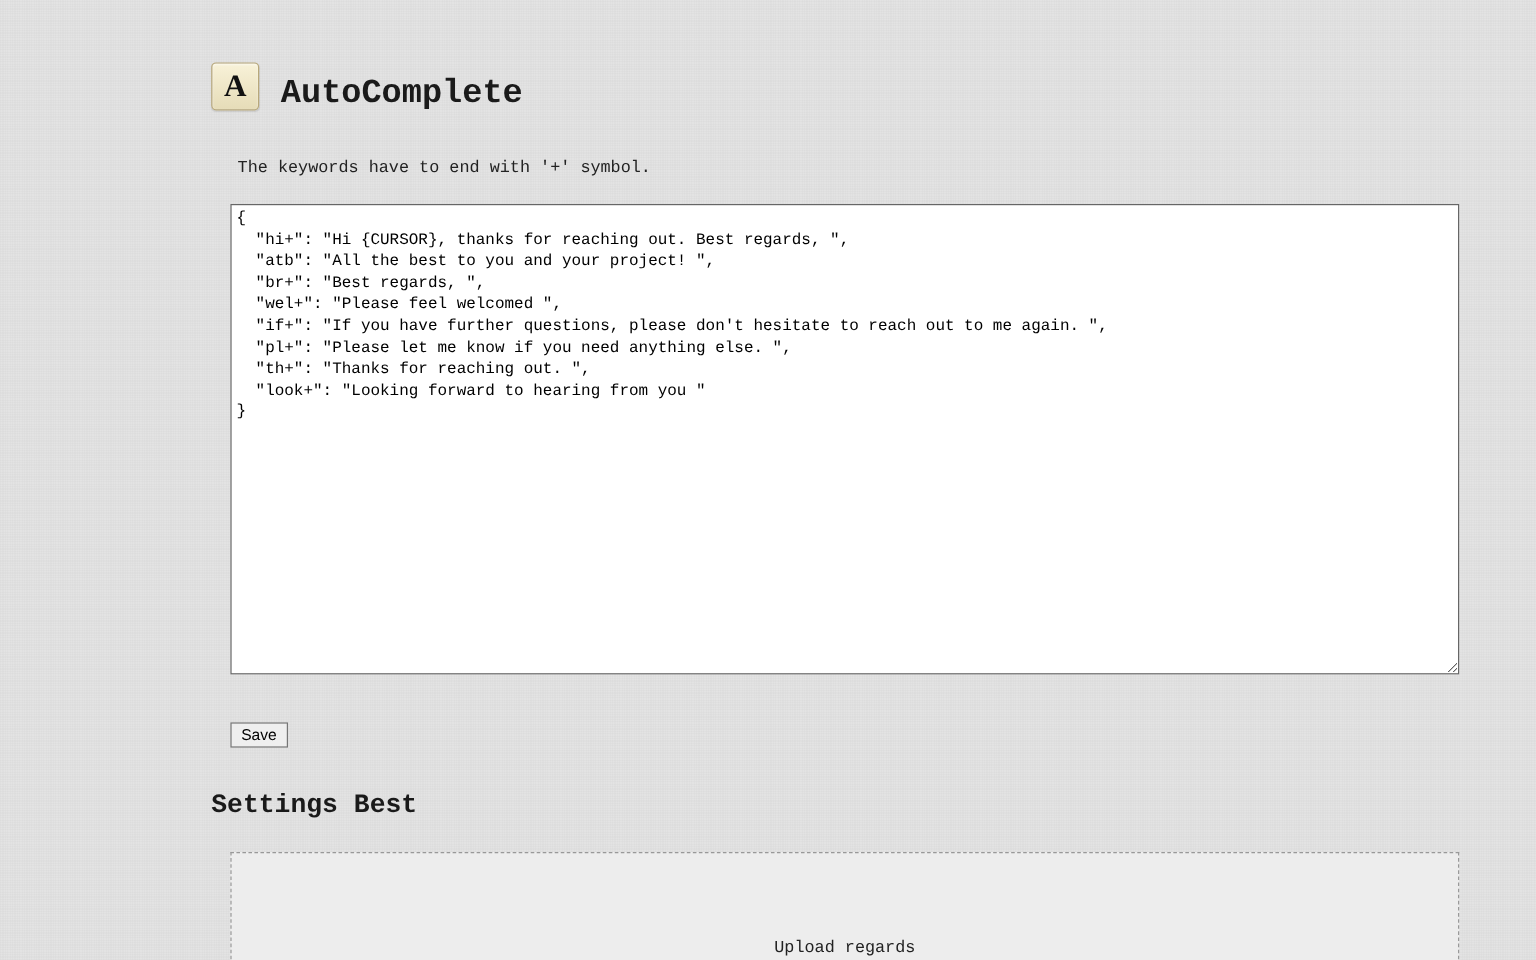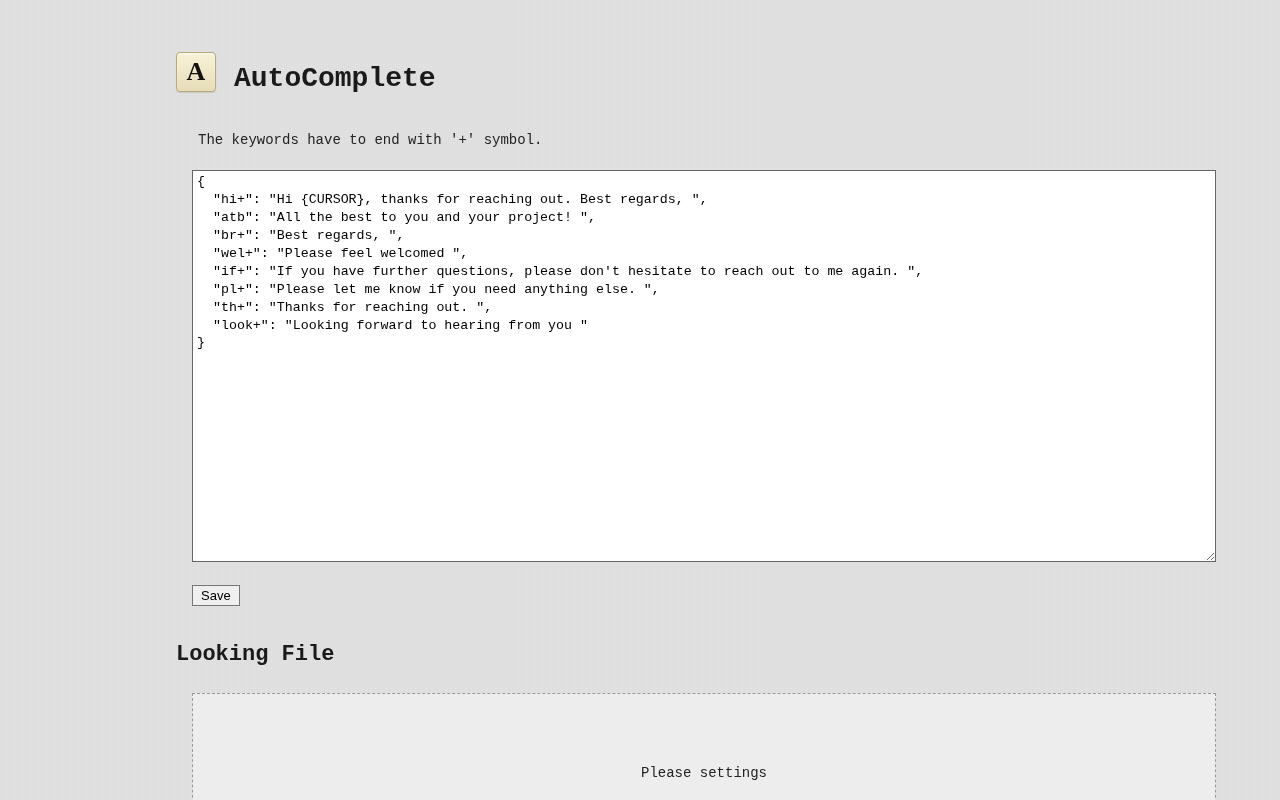--- a/index.html
+++ b/index.html
@@ -71,21 +71,21 @@
     line-height: 1.35;
     padding: 2px 4px;
     border: 1px solid #666;
     background: #fff;
     resize: both;
     white-space: pre;
     overflow: auto;
     outline: none;
   }
   .save-btn {
-    margin-top: 23px;
+    margin-top: 40px;
     margin-left: 16px;
     font-family: Arial, sans-serif;
     font-size: 13px;
     padding: 2px 8px;
     background: #efefef;
     border: 1px solid #767676;
     cursor: pointer;
   }
   h2.section {
     margin-top: 36px;
@@ -129,18 +129,18 @@
   "if+": "If you have further questions, please don't hesitate to reach out to me again. ",
   "pl+": "Please let me know if you need anything else. ",
   "th+": "Thanks for reaching out. ",
   "look+": "Looking forward to hearing from you "
 }</textarea>
 
   <div>
     <button class="save-btn">Save</button>
   </div>
 
-  <h2 class="section">Looking File</h2>
+  <h2 class="section">Settings Best</h2>
 
   <div class="dropzone">
-    <span>Please settings</span>
+    <span>Upload regards</span>
   </div>
 </div>
 
 </body></html>

